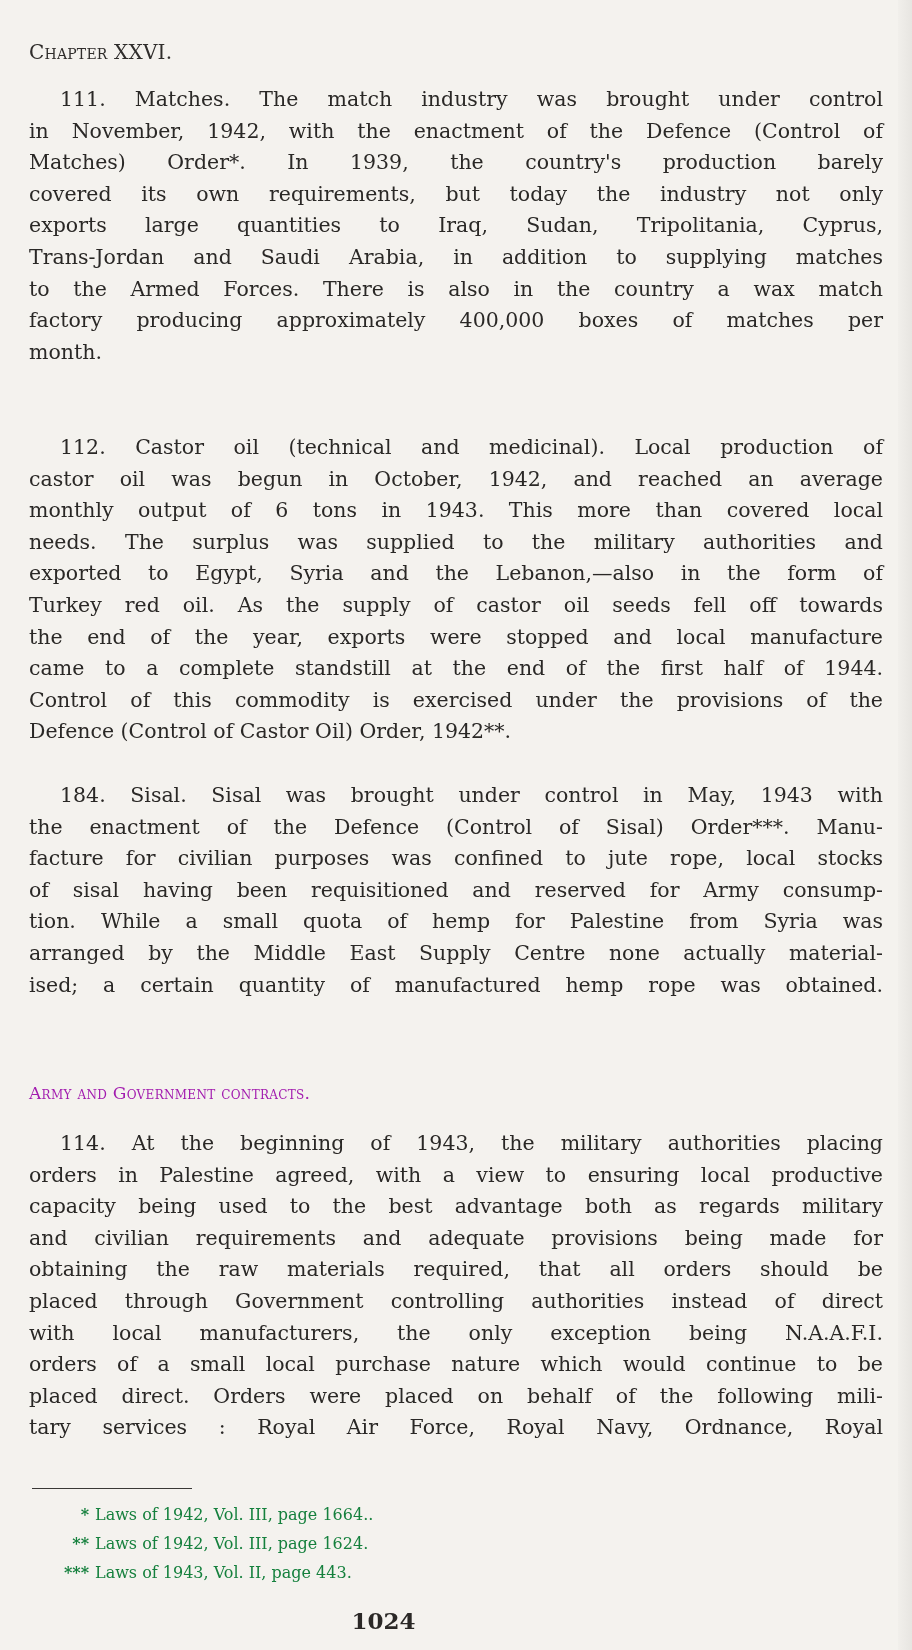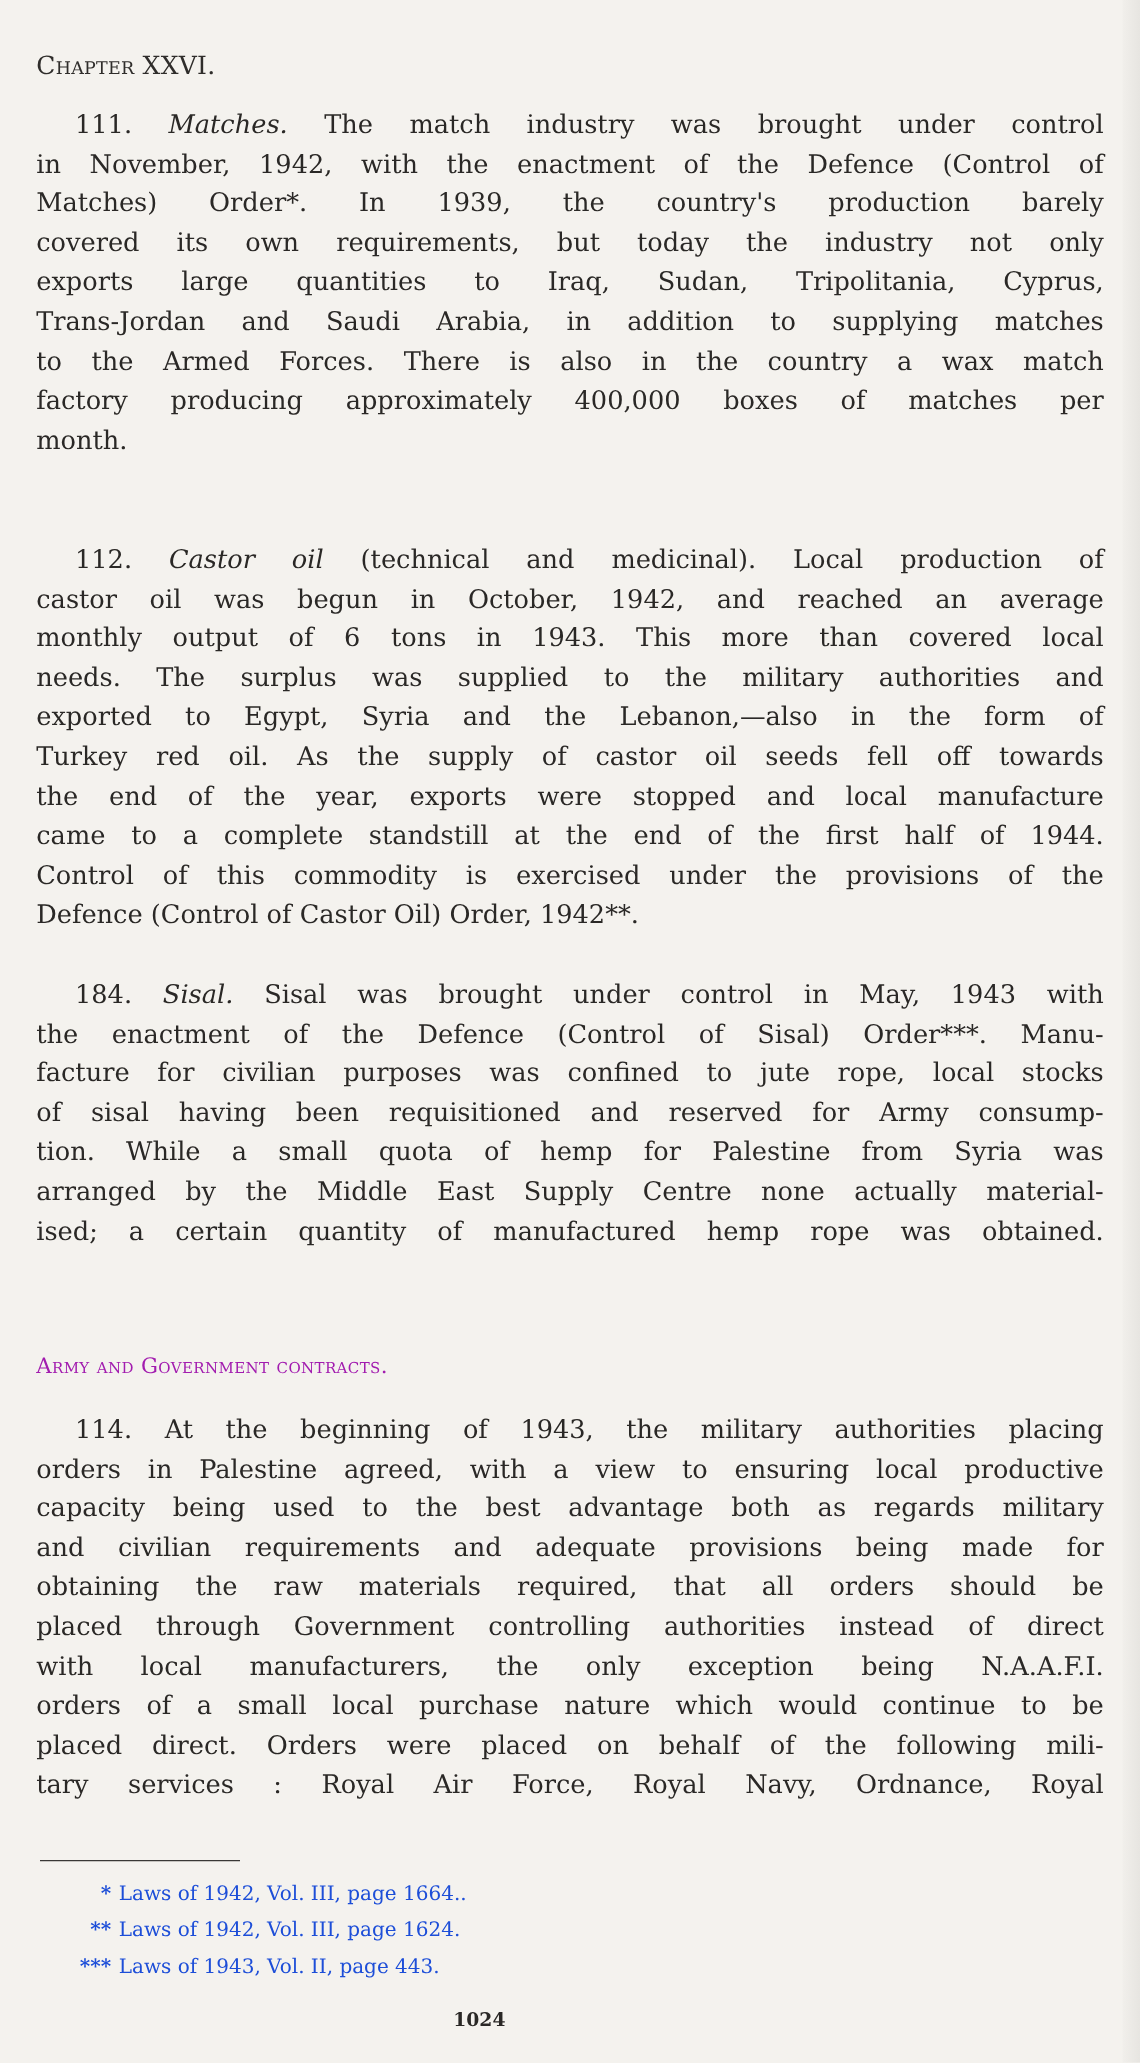--- a/index.html
+++ b/index.html
@@ -54,21 +54,21 @@
     white-space: nowrap;
     height: 31.6px;
   }
   .para .line.last {
     text-align-last: left;
   }
   .para .line.first {
     padding-left: 31px;
   }
   .para .num { }
-  .para .ital { font-style: italic; }
+  .para .ital { }
   .heading {
     position: absolute;
     left: 0;
     font-size: 17px;
     font-variant: small-caps;
     letter-spacing: 0.3px;
     color: #a21caf;
   }
   .rule {
     position: absolute;
@@ -77,40 +77,40 @@
     width: 160px;
     height: 0;
     border-top: 1.6px solid #3a3836;
   }
   .footnotes {
     position: absolute;
     left: 0;
     top: 1500px;
     font-size: 16px;
     line-height: 29px;
-    color: #1d4ed8;
+    color: #15803d;
   }
   .fn {
     display: block;
     white-space: nowrap;
   }
   .fn .mark {
     display: inline-block;
     width: 60px;
     text-align: right;
     padding-right: 6px;
     font-weight: bold;
   }
   .page-number {
     position: absolute;
     left: 0;
     width: 767px;
     top: 1607px;
     text-align: center;
-    font-size: 15px;
+    font-size: 23px;
     font-weight: bold;
     color: #2a2826;
   }
 </style>
 </head>
 <body>
 
 <div class="page-edge"></div>
 
 <div class="content">

